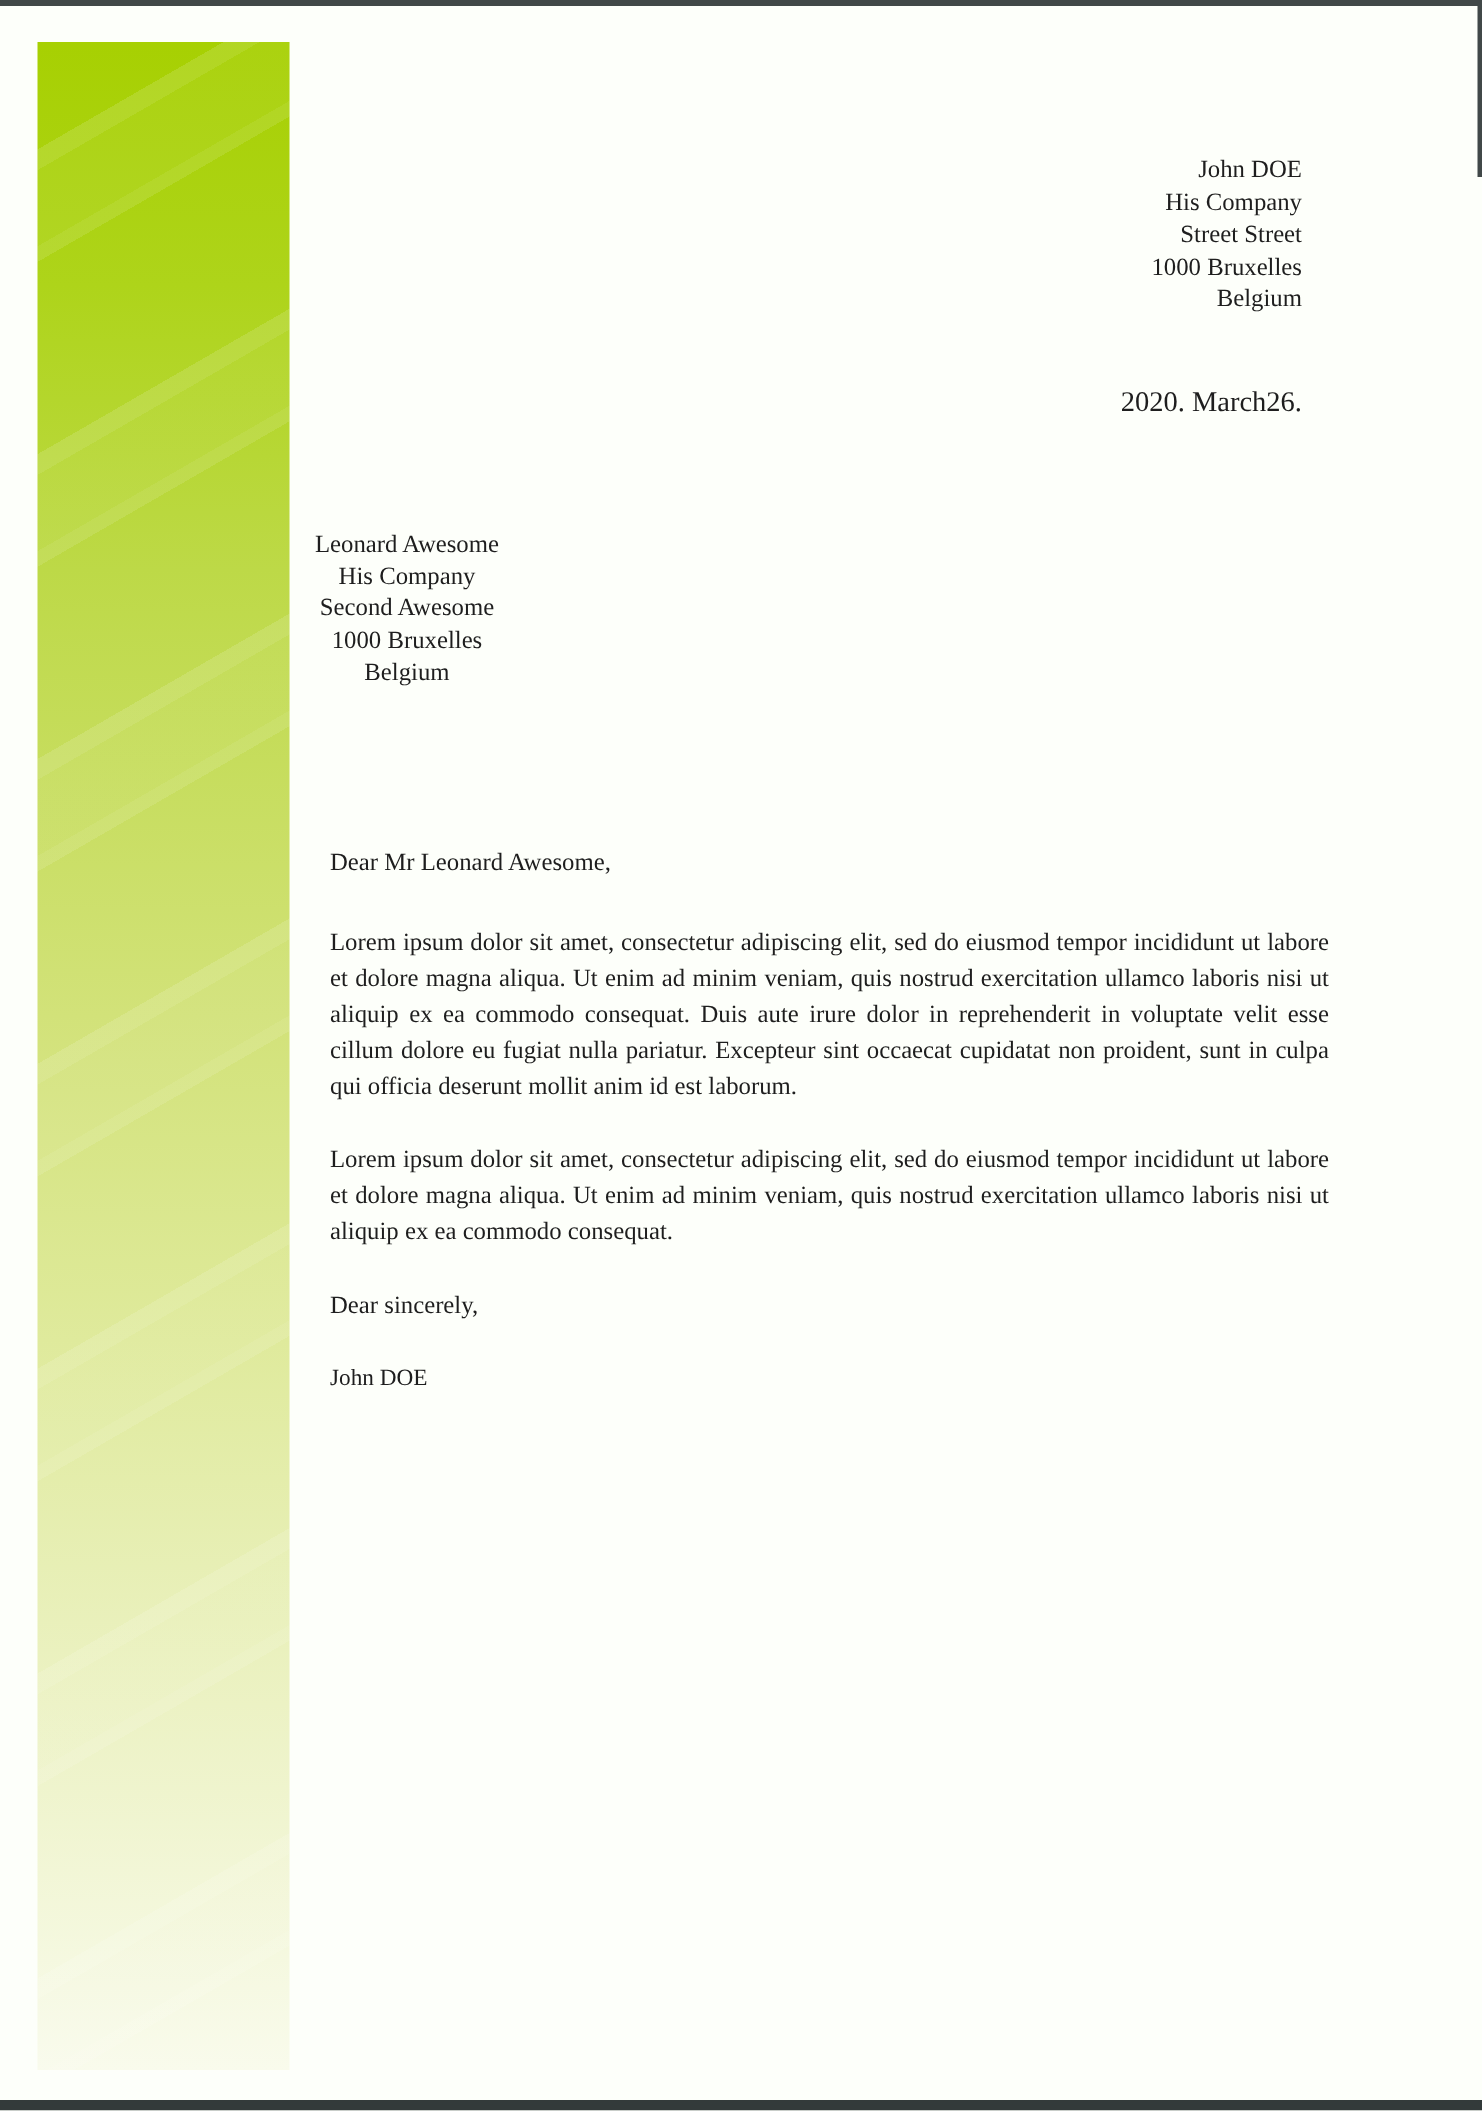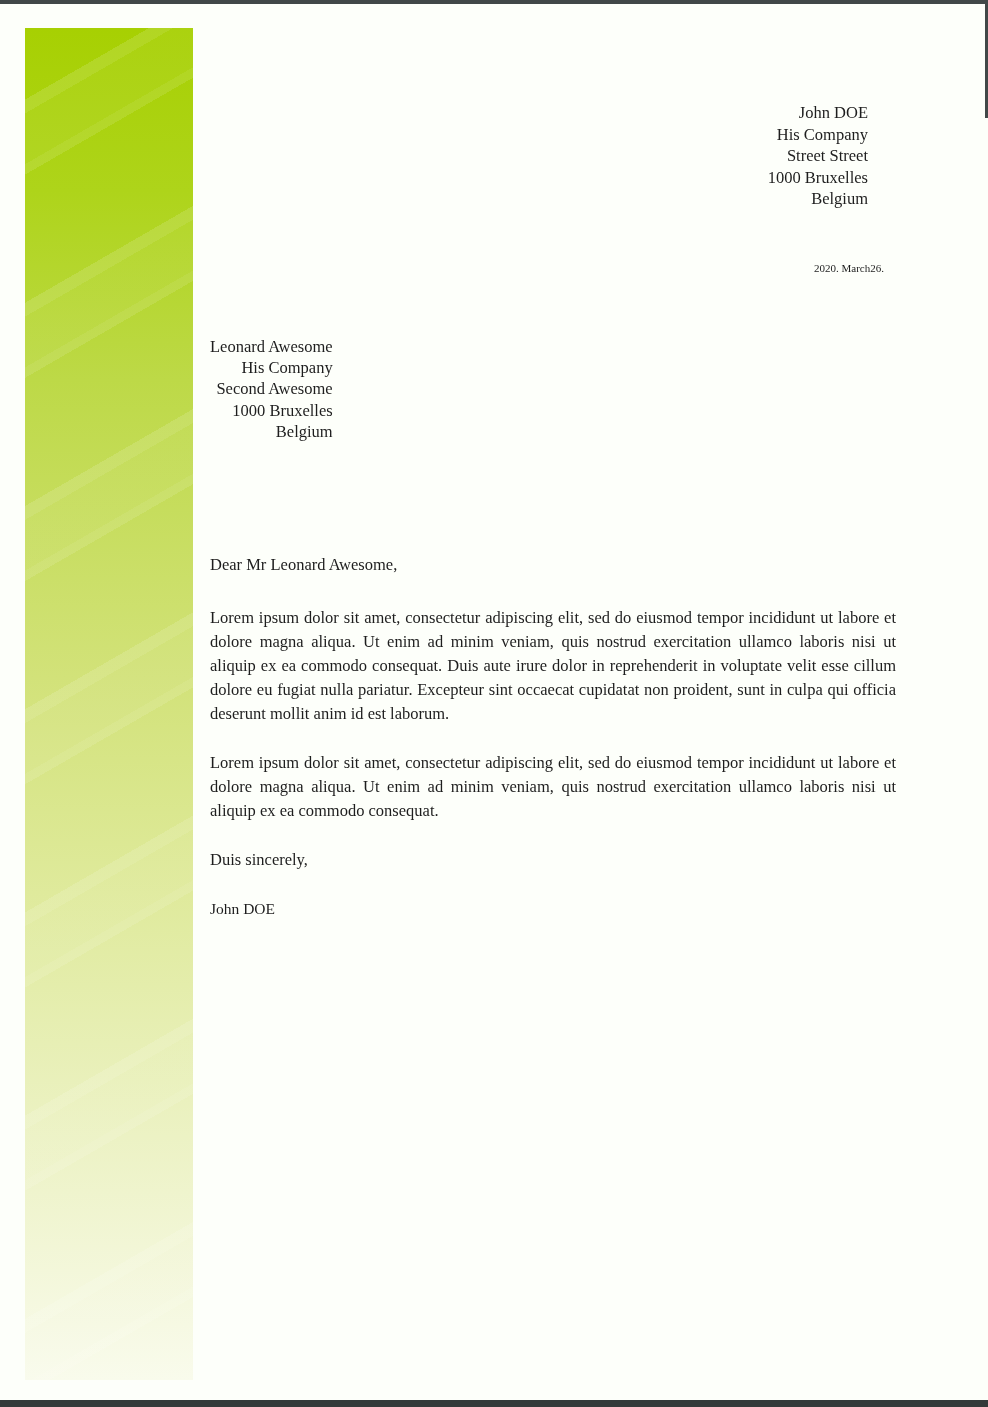--- a/index.html
+++ b/index.html
@@ -72,45 +72,45 @@
     top: 102px;
     right: 120px;
     text-align: right;
     font-size: 16.5px;
     line-height: 21.6px;
     white-space: nowrap;
   }
   .date {
     position: absolute;
     top: 258px;
-    right: 104px;
-    font-size: 11px;
+    right: 120px;
+    font-size: 19px;
     line-height: 21.6px;
     text-align: right;
     white-space: nowrap;
   }
   .recipient {
     position: absolute;
-    top: 336px;
+    top: 352px;
     left: 210px;
-    text-align: right;
+    text-align: center;
     font-size: 16.5px;
     line-height: 21.2px;
     white-space: nowrap;
   }
   .letter-body {
     position: absolute;
     top: 553px;
     left: 210px;
     width: 686px;
     font-size: 16.5px;
     line-height: 24px;
   }
   .letter-body p {
-    margin: 0;
+    margin: 10px;
   }
   .letter-body p + p {
     margin-top: 25px;
   }
   .letter-body p.first-para {
     margin-top: 29px;
   }
   .justify {
     text-align: justify;
   }
@@ -144,17 +144,17 @@
     <div>His Company</div>
     <div>Second Awesome</div>
     <div>1000 Bruxelles</div>
     <div>Belgium</div>
   </div>
 
   <div class="letter-body">
     <p>Dear Mr Leonard Awesome,</p>
     <p class="justify first-para">Lorem ipsum dolor sit amet, consectetur adipiscing elit, sed do eiusmod tempor incididunt ut labore et dolore magna aliqua. Ut enim ad minim veniam, quis nostrud exercitation ullamco laboris nisi ut aliquip ex ea commodo consequat. Duis aute irure dolor in reprehenderit in voluptate velit esse cillum dolore eu fugiat nulla pariatur. Excepteur sint occaecat cupidatat non proident, sunt in culpa qui officia deserunt mollit anim id est laborum.</p>
     <p class="justify">Lorem ipsum dolor sit amet, consectetur adipiscing elit, sed do eiusmod tempor incididunt ut labore et dolore magna aliqua. Ut enim ad minim veniam, quis nostrud exercitation ullamco laboris nisi ut aliquip ex ea commodo consequat.</p>
-    <p>Duis sincerely,</p>
+    <p>Dear sincerely,</p>
     <p class="signature">John DOE</p>
   </div>
 
 </div>
 
 </body></html>

